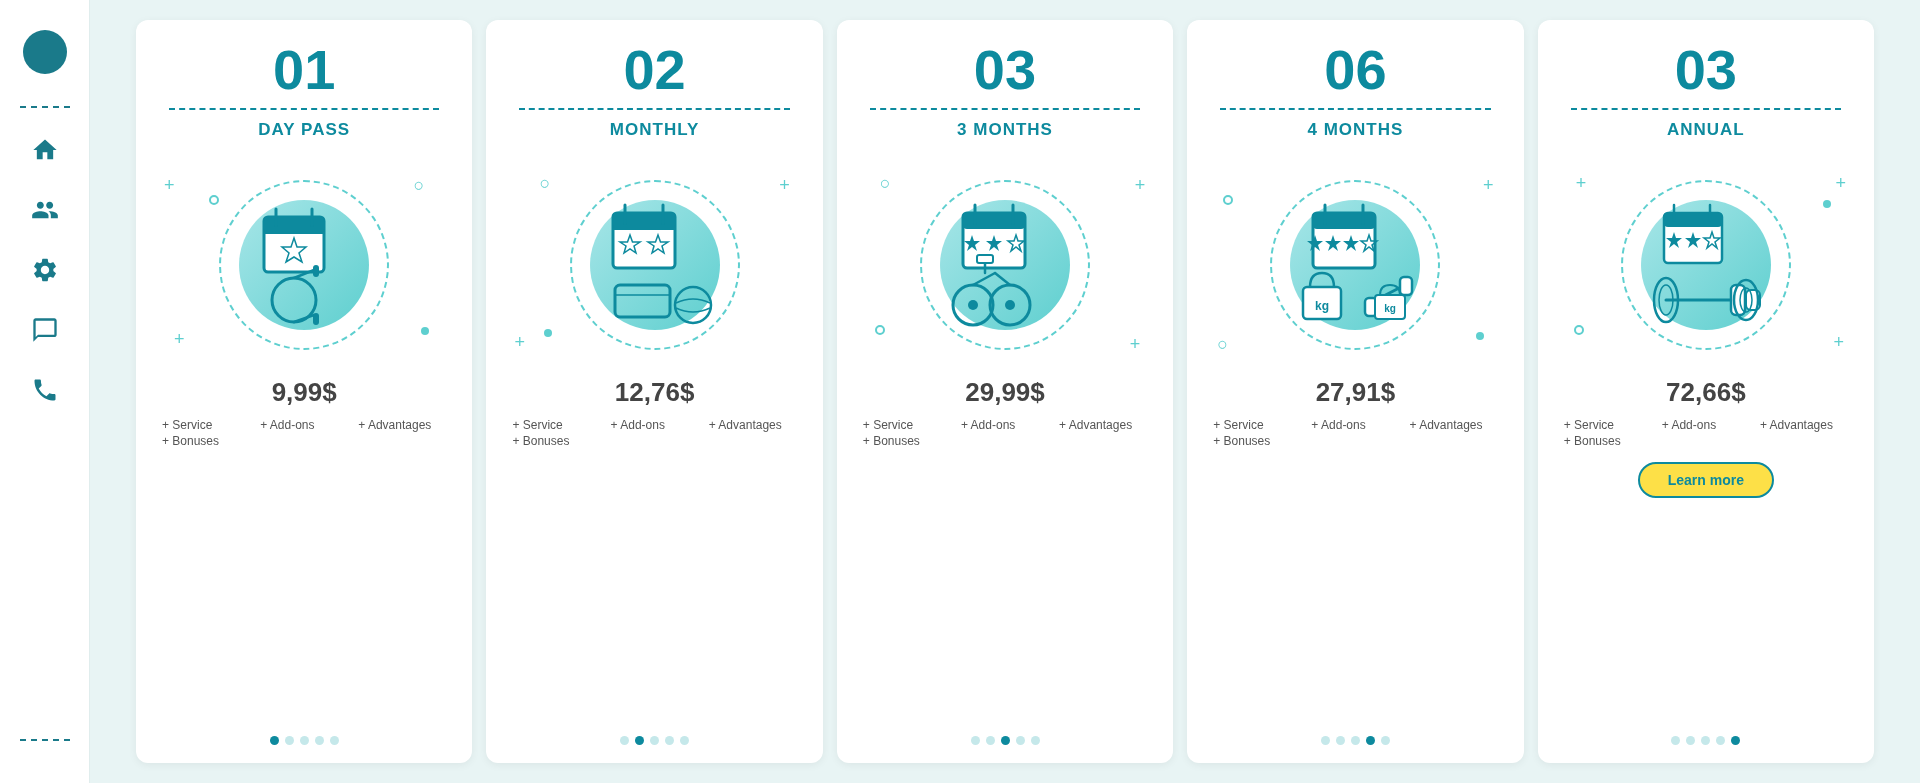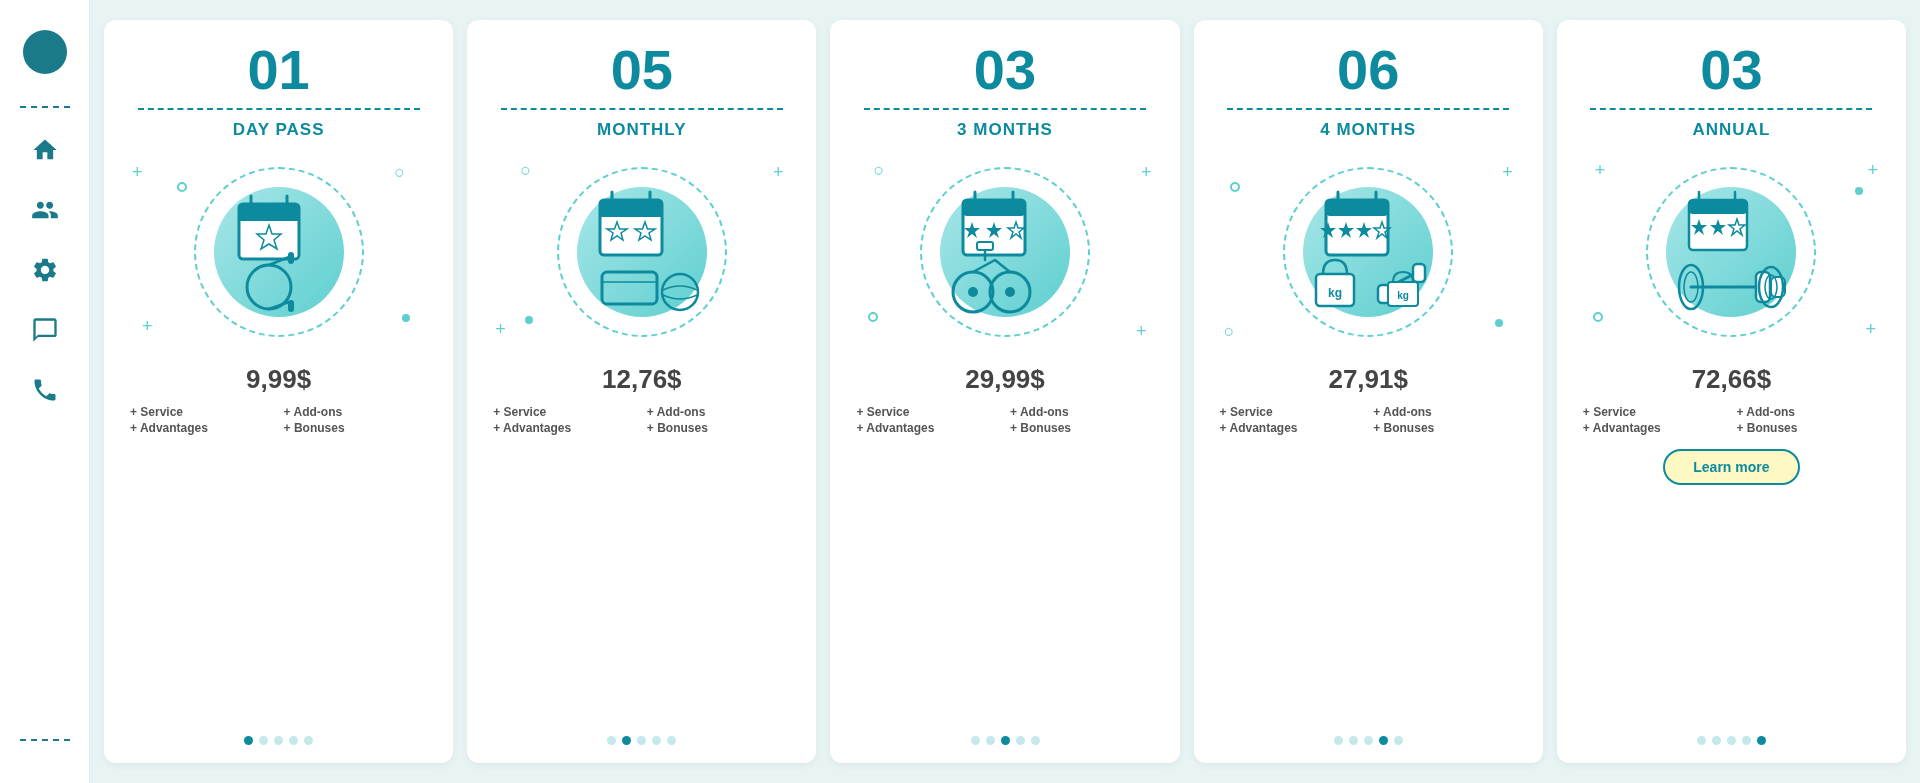--- a/index.html
+++ b/index.html
@@ -50,21 +50,21 @@
       width: 28px;
       height: 28px;
       fill: #1a7a8a;
     }
 
     
     .main-content {
       flex: 1;
       display: flex;
       height: 783px;
-      padding: 20px 14px;
+      padding: 20px 46px;
       gap: 14px;
     }
 
     
     .card {
       flex: 1;
       background: #ffffff;
       border-radius: 12px;
       display: flex;
       flex-direction: column;
@@ -88,21 +88,21 @@
       border-top: 2px dashed #0d8a9e;
       margin: 6px 0 10px;
     }
 
     .card-title {
       font-size: 17px;
       font-weight: 800;
       color: #0d8a9e;
       letter-spacing: 1px;
       text-transform: uppercase;
-      margin-bottom: 12px;
+      margin-bottom: 25px;
     }
 
     
     .card-icon-area {
       width: 100%;
       height: 200px;
       position: relative;
       display: flex;
       align-items: center;
       justify-content: center;
@@ -163,41 +163,40 @@
     .card-price {
       font-size: 26px;
       font-weight: 700;
       color: #444;
       margin: 4px 0 10px;
     }
 
     
     .card-features {
       display: grid;
-      grid-template-columns: 1fr 1fr;
+      grid-template-columns: 1fr 1fr 1fr;
       gap: 2px 10px;
       width: 100%;
       padding: 0 8px;
       margin-bottom: 10px;
-      font-weight: bold;
     }
     .card-feature {
       font-size: 12px;
       color: #555;
     }
 
     
     .learn-more-btn {
       border: 2px solid #0d8a9e;
       border-radius: 25px;
       padding: 8px 28px;
       font-size: 14px;
       font-weight: 600;
       color: #0d8a9e;
-      background: #fef9c3;
+      background: #fde047;
       cursor: pointer;
       margin-top: 4px;
       margin-bottom: 6px;
     }
 
     
     .card-dots {
       display: flex;
       gap: 6px;
       margin-top: auto;
@@ -290,21 +289,21 @@
     <div class="card-dots">
       <div class="dot active"></div>
       <div class="dot"></div>
       <div class="dot"></div>
       <div class="dot"></div>
       <div class="dot"></div>
     </div>
   </div>
 
   <div class="card">
-    <div class="card-number">05</div>
+    <div class="card-number">02</div>
     <div class="card-divider"></div>
     <div class="card-title">MONTHLY</div>
     <div class="card-icon-area">
       <div class="dashed-circle"></div>
       <div class="icon-circle-bg"></div>
       <span class="deco" style="top:10px;right:15px">+</span>
       <span class="deco" style="top:8px;left:35px">○</span>
       <span class="deco" style="bottom:12px;left:10px">+</span>
       <span class="deco-small-circle-fill" style="bottom:28px;left:40px;"></span>
       <svg class="card-icon-svg" viewBox="0 0 140 140" xmlns="http://www.w3.org/2000/svg">

